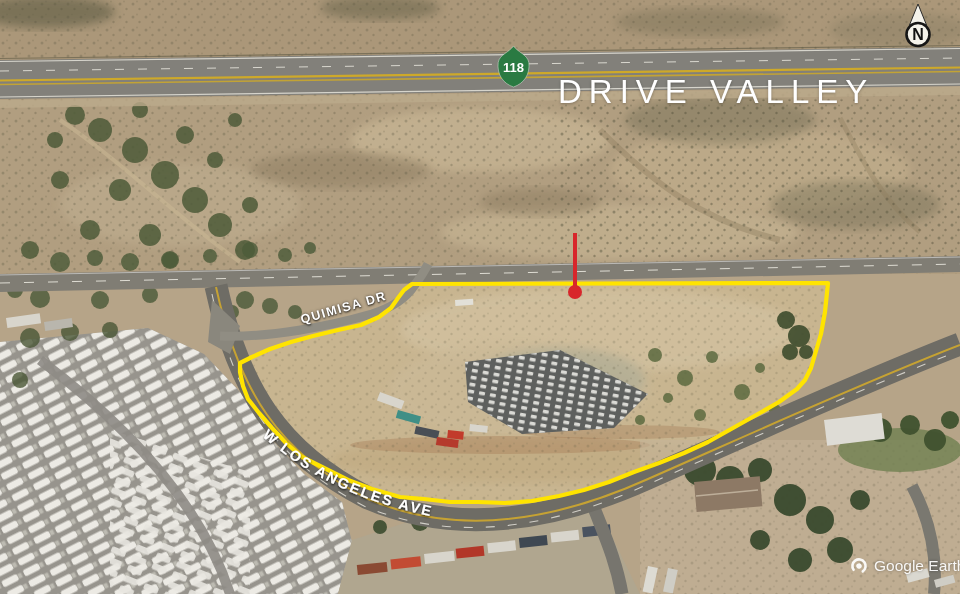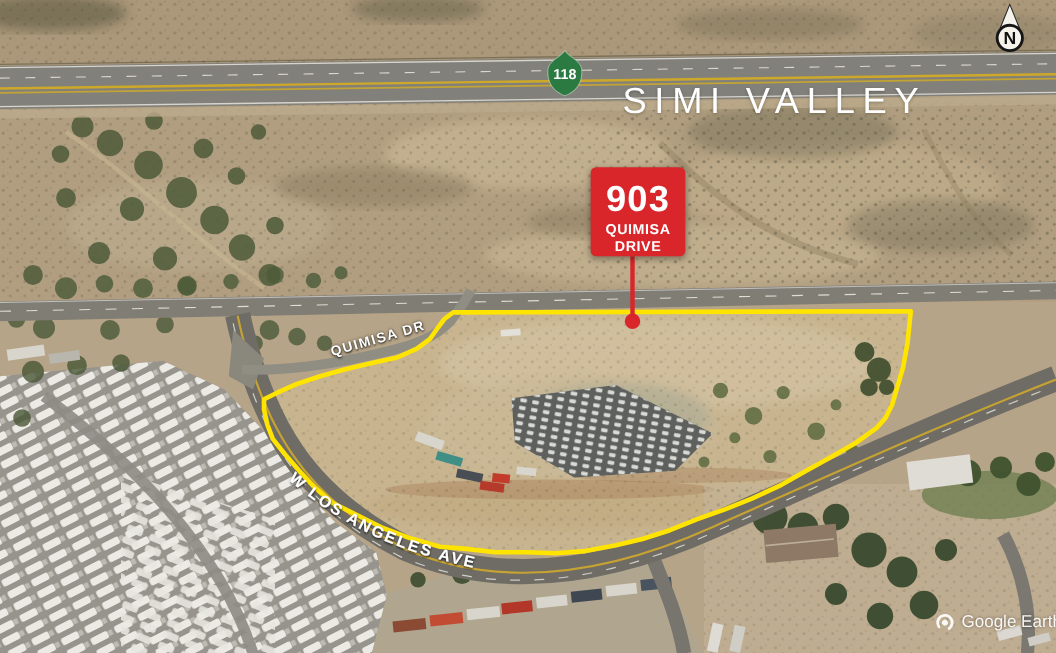--- a/index.html
+++ b/index.html
@@ -279,31 +279,24 @@
     <text font-family="Liberation Sans, sans-serif" font-size="14.5" font-weight="bold" fill="#ffffff" letter-spacing="2.2" filter="url(#txtshadow)">
       <textPath href="#wlaPath" xlink:href="#wlaPath">W LOS ANGELES AVE</textPath>
     </text>
 
     <g transform="translate(495,45)">
       <path d="M18.5,1 C14,7.5 4.5,9.5 3.2,17.5 C1.8,29.5 8,38.5 18.5,42 C29,38.5 35.2,29.5 33.8,17.5 C32.5,9.5 23,7.5 18.5,1 Z" fill="#2a7a42" stroke="#dfe5dc" stroke-width="1" stroke-opacity=".5"></path>
       <text x="18.5" y="27" text-anchor="middle" font-family="Liberation Sans, sans-serif" font-size="13" font-weight="bold" fill="#ffffff">118</text>
     </g>
   </svg>
 
-  <div class="region-label">SIMI VALLEY</div>
+  <div class="region-label">DRIVE VALLEY</div>
 
   <div class="leader-stem"></div>
   <div class="leader-dot"></div>
-  <div class="callout">
-    <div class="num">903</div>
-    <div class="street">
-      <div>QUIMISA</div>
-      <div>DRIVE</div>
-    </div>
-  </div>
 
   <div class="street-label-quimisa">QUIMISA DR</div>
 
   <svg class="compass" width="38" height="50" viewBox="0 0 38 50">
     <path d="M19,1 L27.5,22 L10.5,22 Z" fill="#f4f2ea" stroke="#2a2a2a" stroke-width="1"></path>
     <circle cx="19" cy="31.5" r="11.5" fill="#f4f2ea" stroke="#161616" stroke-width="2.6"></circle>
     <text x="19" y="37" text-anchor="middle" font-family="Liberation Sans, sans-serif" font-size="16" font-weight="bold" fill="#111">N</text>
   </svg>
 
   <div class="watermark">

